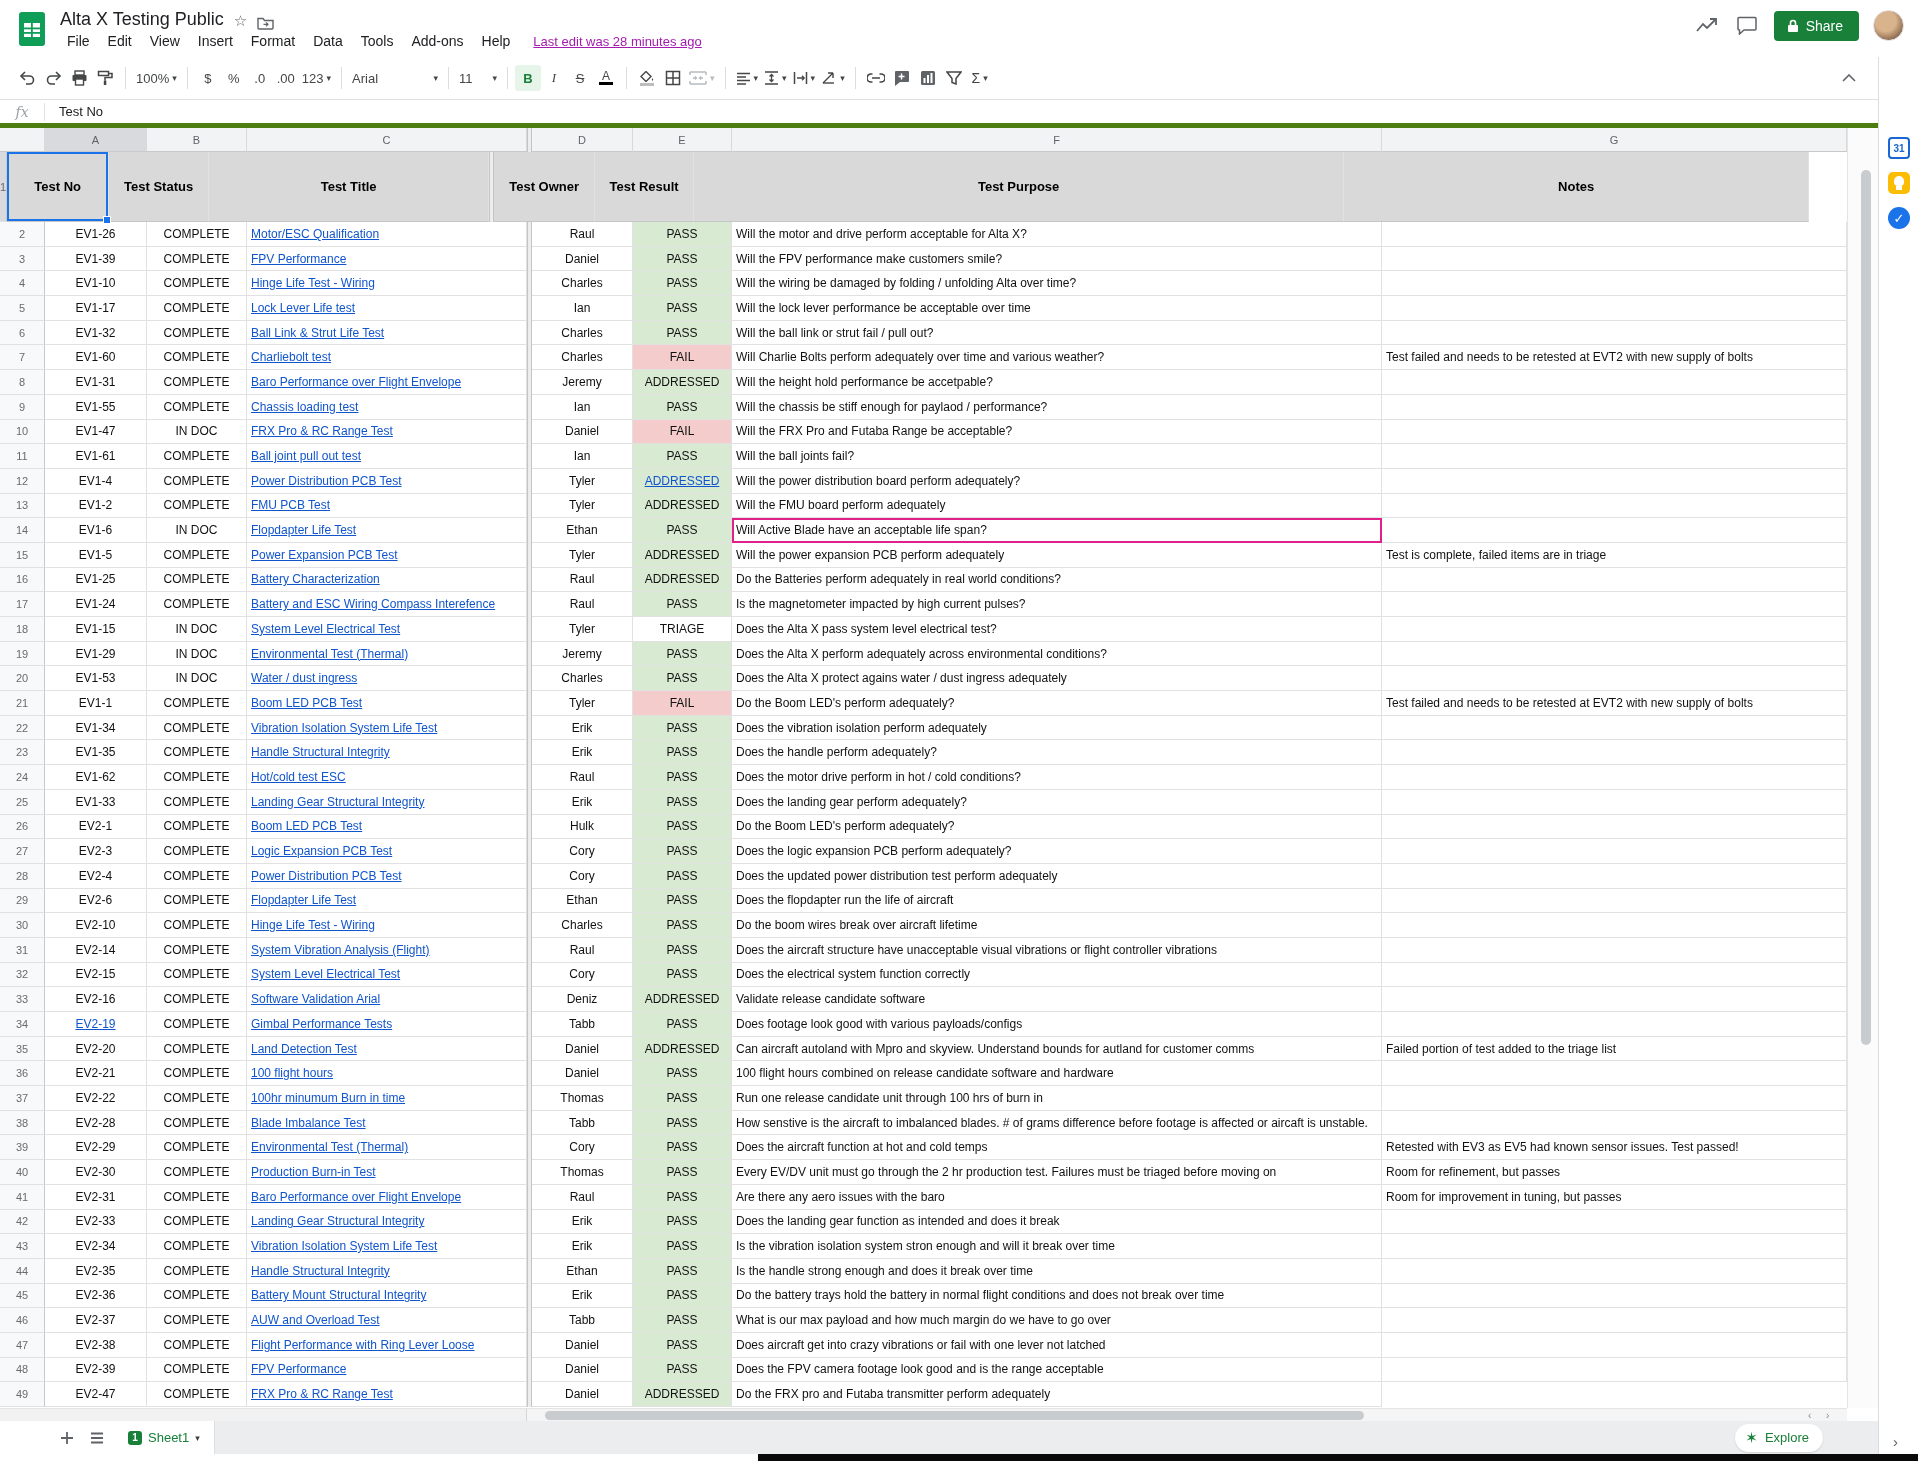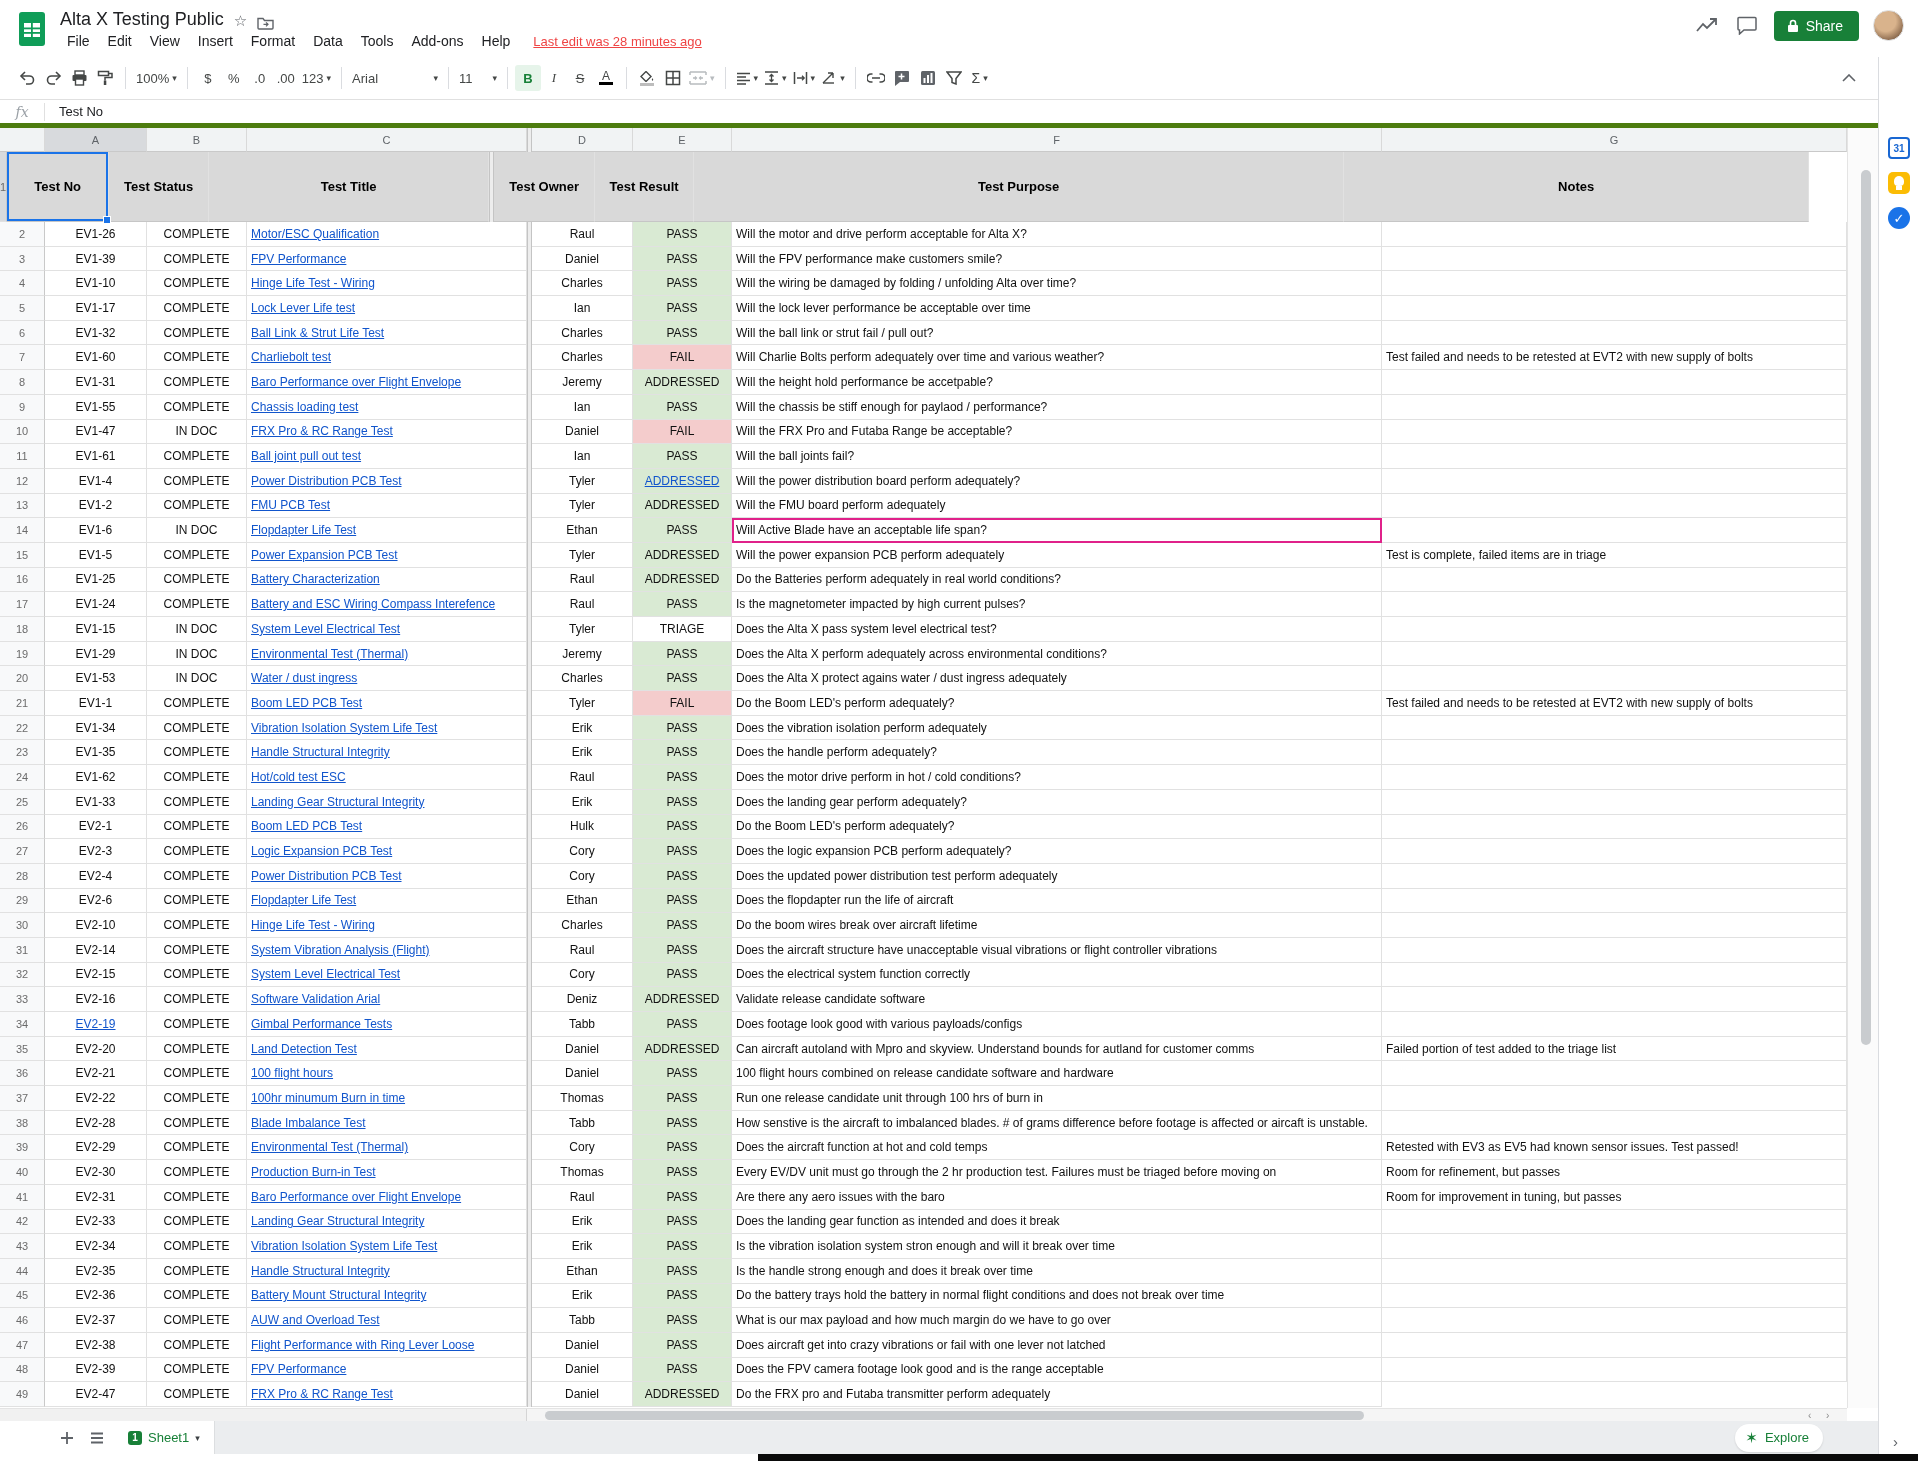--- a/index.html
+++ b/index.html
@@ -8,21 +8,21 @@
   #stage { position:relative; width:1918px; height:1461px; background:#fff; }
 
   
   #titlebar { left:0; top:0; width:1918px; height:57px; background:#fff; }
   #sheets-logo { left:18px; top:11px; width:28px; height:36px; }
   #title-row { left:60px; top:6px; height:24px; display:flex; align-items:flex-end; gap:10px; }
   #doc-title { font-size:18px; color:#202124; }
   .tiny-ic { color:#5f6368; font-size:15px; }
   #menu-row { left:58px; top:31px; height:20px; display:flex; align-items:center; }
   .mitem { font-size:14px; color:#202124; padding:0 9px; cursor:default; }
-  .last-edit { font-size:13px; color:#ef4444; text-decoration:underline; margin-left:14px; }
+  .last-edit { font-size:13px; color:#a21caf; text-decoration:underline; margin-left:14px; }
   #tb-right { right:14px; top:10px; display:flex; align-items:center; gap:14px; }
   .hdr-icon { width:26px; height:26px; display:flex; align-items:center; justify-content:center; }
   #share-btn { display:flex; align-items:center; gap:7px; background:#188038; color:#fff; font-size:14px; padding:7px 16px 7px 13px; border-radius:4px; }
   #avatar { width:31px; height:31px; border-radius:50%; background:radial-gradient(circle at 40% 35%, #d9b38c 0 40%, #8c6b4f 75%, #5d4632 100%); border:1px solid #ddd; }
 
   
   #toolbar { left:0; top:57px; width:1878px; height:43px; background:#fff; border-bottom:1px solid #e0e0e0; display:flex; align-items:center; padding-left:14px; }
   .tb { min-width:26px; height:26px; display:flex; align-items:center; justify-content:center; border-radius:3px; color:#444746; font-size:13px; padding:0 3px; }
   .tbsep { width:1px; height:22px; background:#dadce0; margin:0 7px; }
   .caret { font-size:9px; color:#444746; margin-left:3px; }

